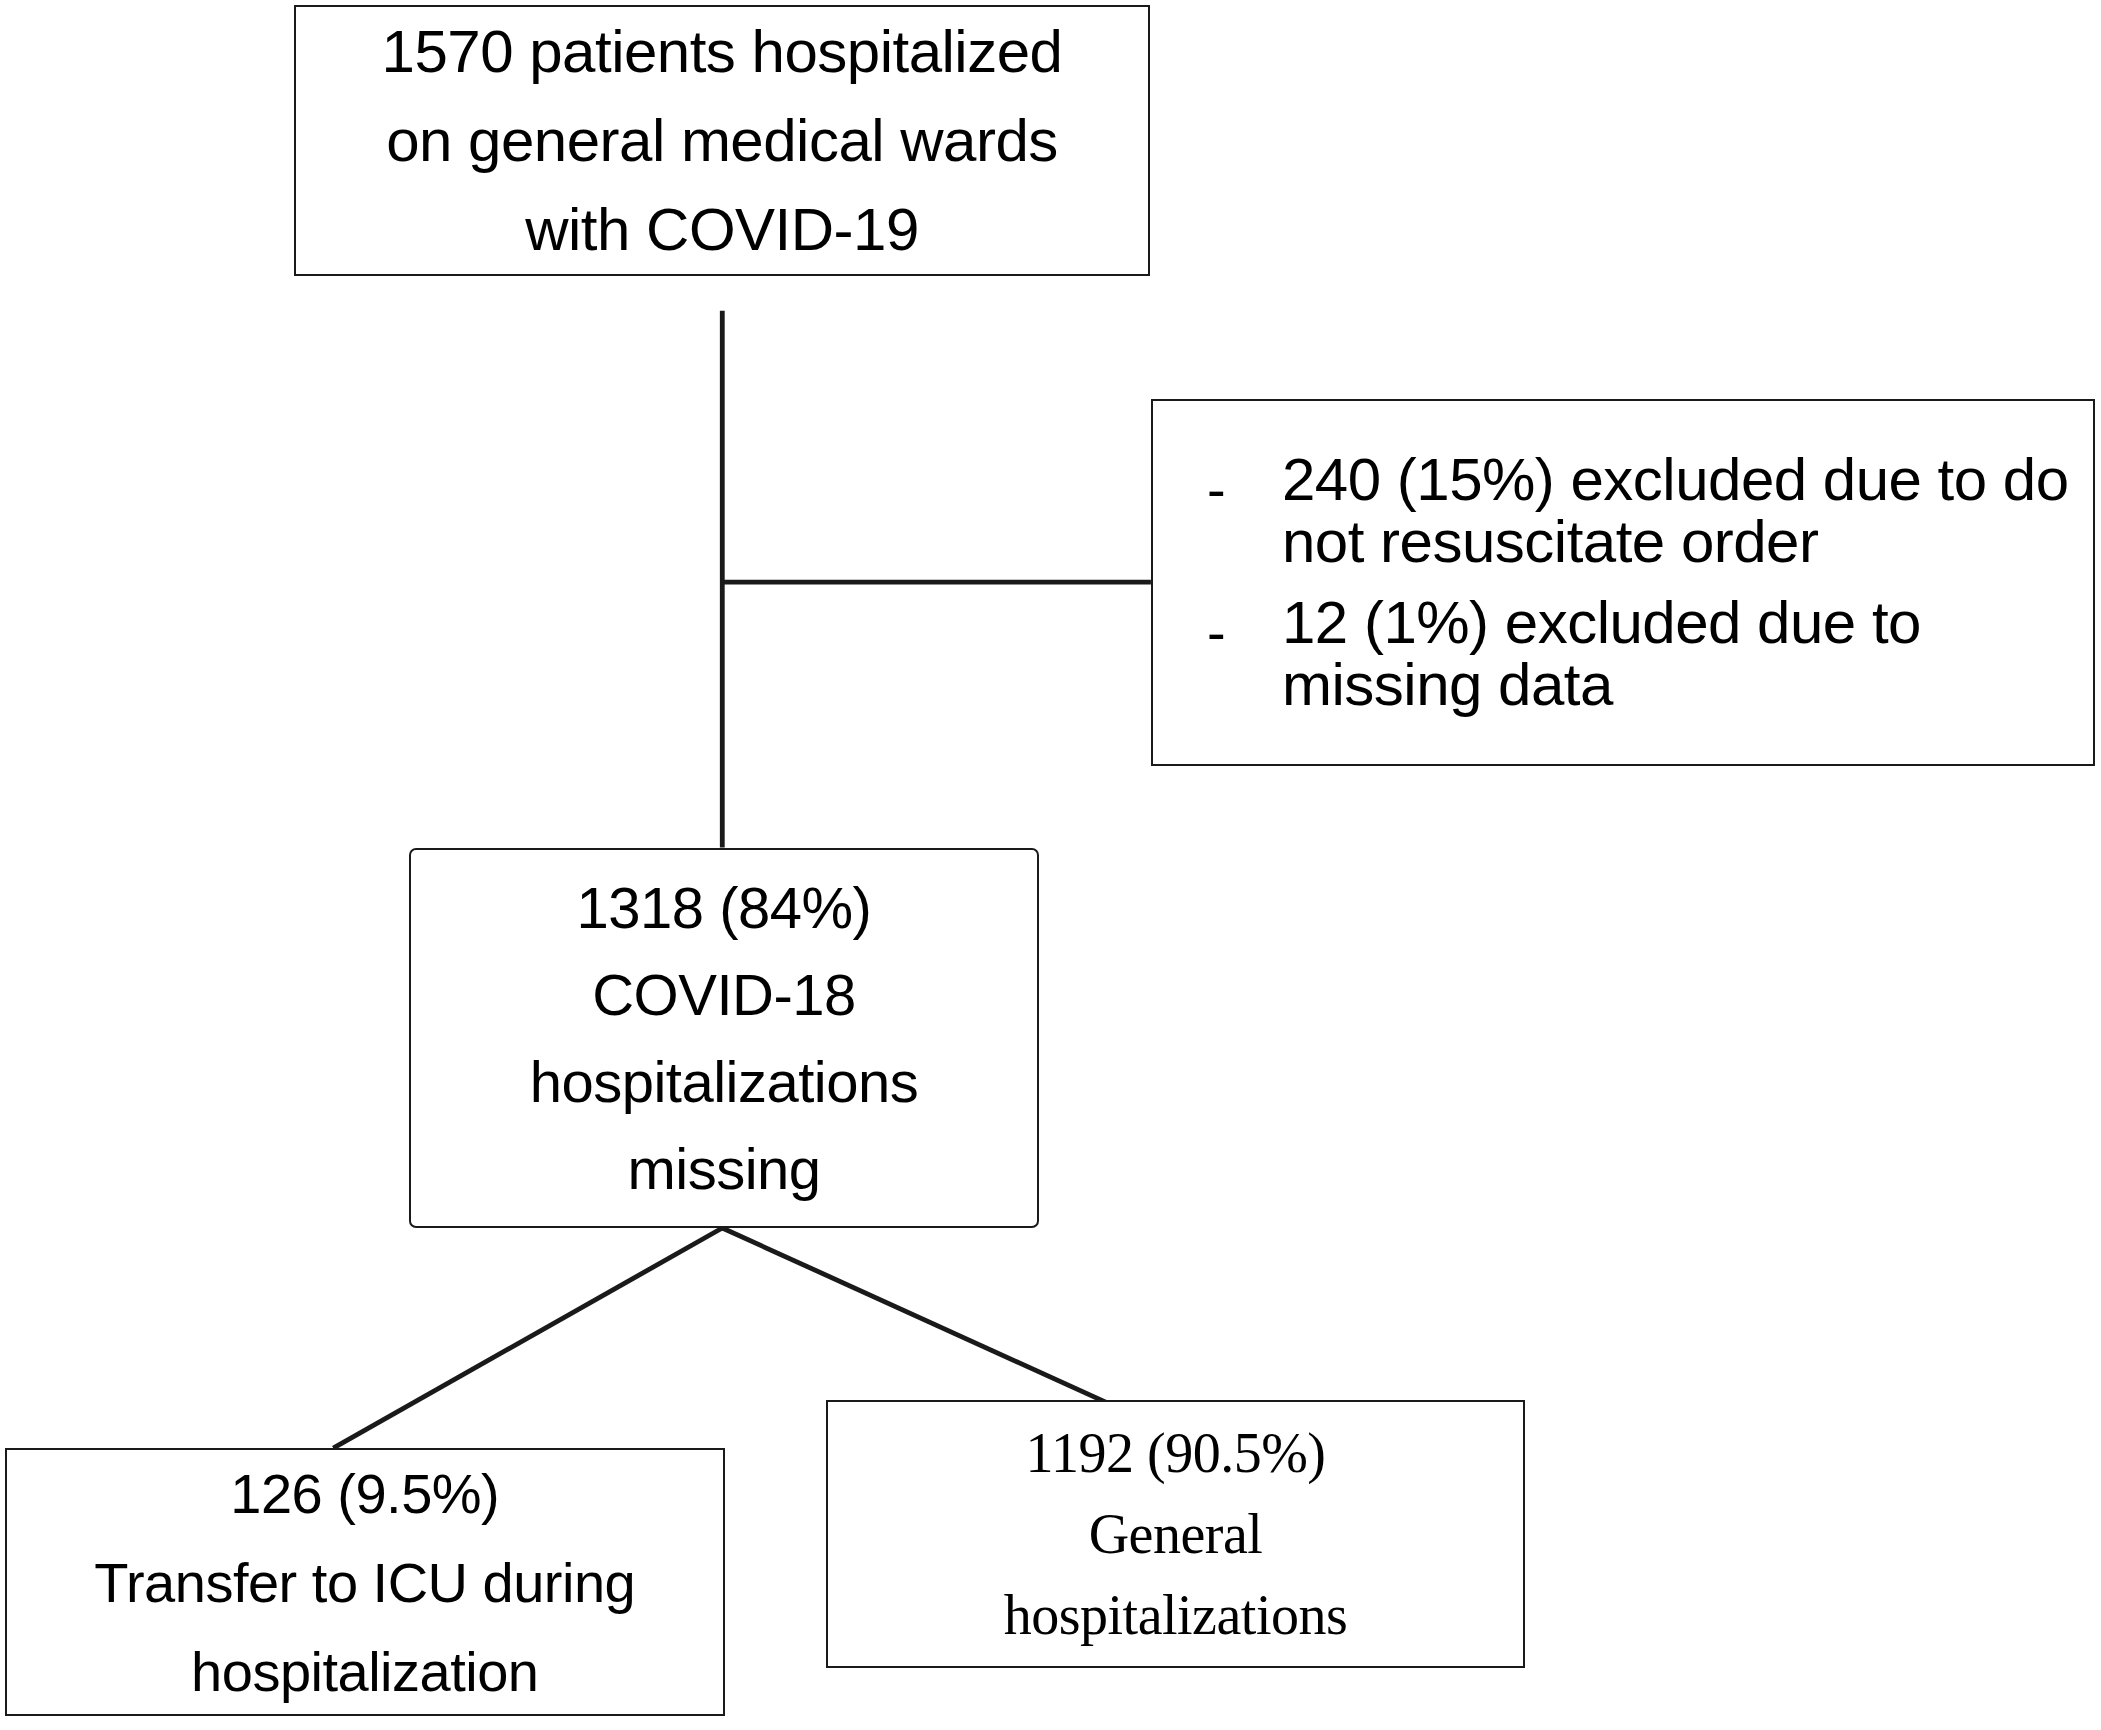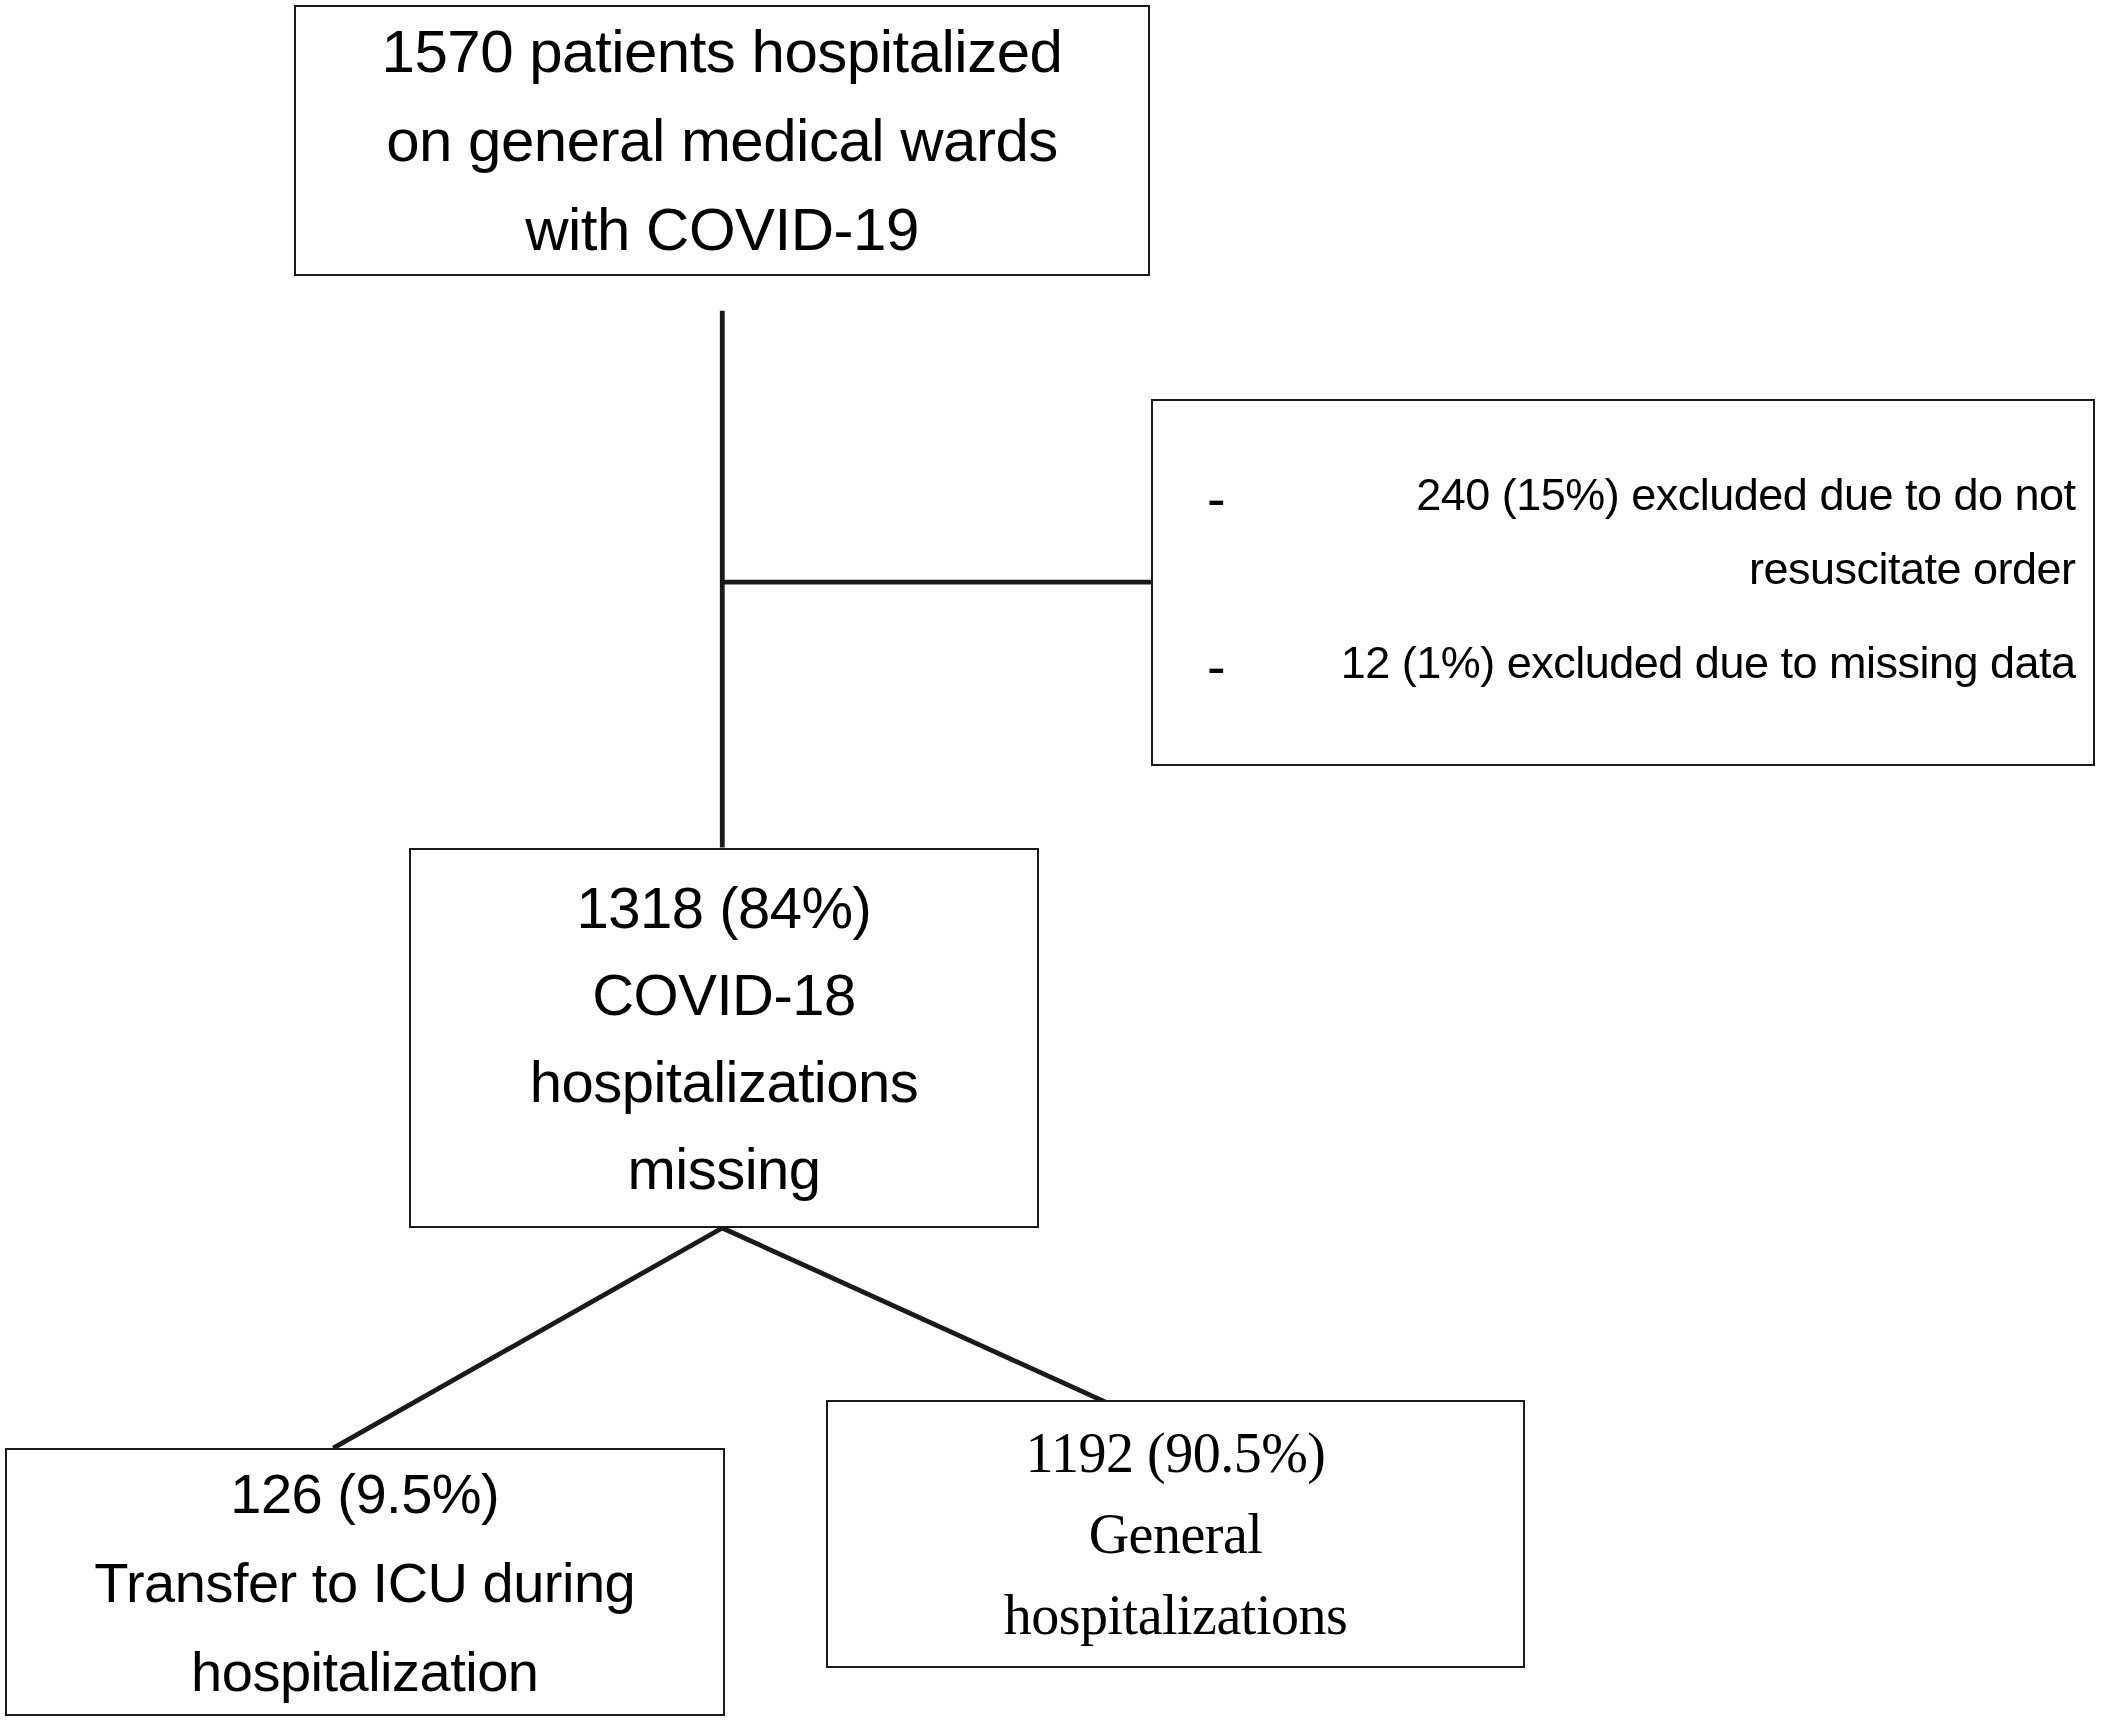--- a/index.html
+++ b/index.html
@@ -77,32 +77,33 @@
   }
   .excl-dash {
     flex: 0 0 auto;
     width: 75px;
     font-size: 56px;
     line-height: 81px;
     text-align: left;
   }
   .excl-text {
     flex: 1 1 auto;
-    font-size: 45px;
-    line-height: 74px;
-    text-align: right;
+    font-size: 60px;
+    line-height: 62px;
+    text-align: left;
     letter-spacing: -0.5px;
   }
 
   
   #box-included {
     left: 409px;
     top: 848px;
     width: 630px;
     height: 380px;
+    border-radius: 7px;
   }
   #box-included .node-line {
     font-size: 58px;
     line-height: 87px;
     letter-spacing: -0.5px;
   }
 
   
   #box-icu {
     left: 4.8px;

